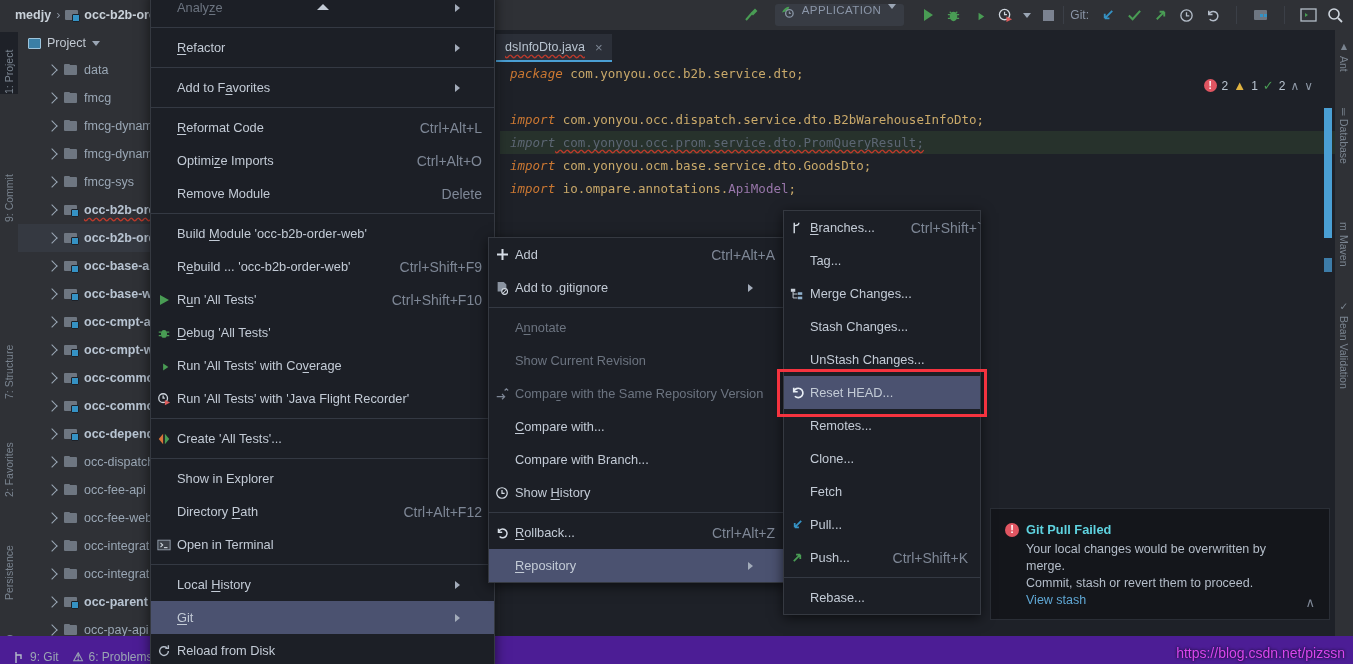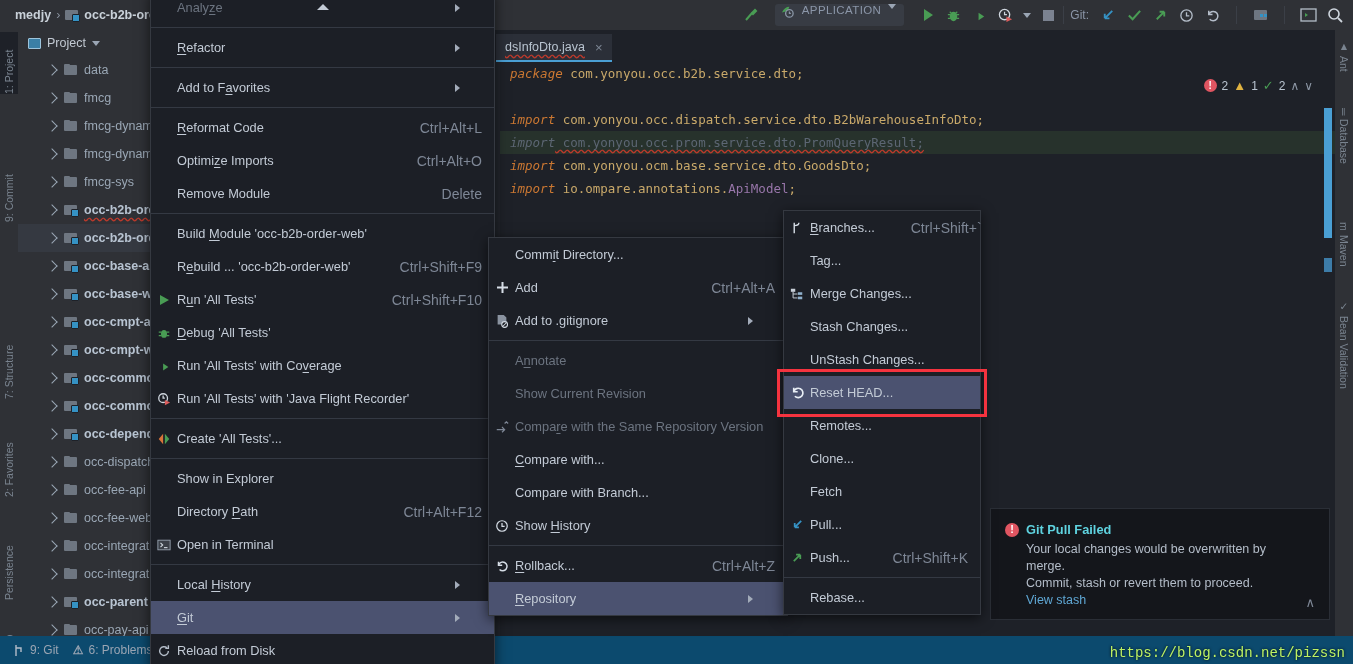--- a/index.html
+++ b/index.html
@@ -174,30 +174,30 @@
   }
   .notif-title { color: #5fd3e0; font-weight: bold; font-size: 12.8px; display: flex; align-items: center; gap: 7px; margin-bottom: 3px; }
   .notif-err { width: 14px; height: 14px; border-radius: 50%; background: #e05561; color: #fff;
     font-size: 11px; font-weight: bold; display: flex; align-items: center; justify-content: center; }
   .notif a { color: #5fa7d4; text-decoration: none; }
   .notif-chev { position: absolute; right: 14px; bottom: 8px; color: #7e8796; font-size: 13px; }
 
   
   .statusbar {
     position: absolute; left: 0; bottom: 0; width: 1353px; height: 28px;
-    background: #0c4a6e; display: flex; align-items: center; font-size: 12px; color: #9aa5b3;
+    background: #4c1d95; display: flex; align-items: flex-end; font-size: 12px; color: #9aa5b3;
     z-index: 20;
   }
   .sb-item { display: flex; align-items: center; gap: 5px; margin-left: 14px; white-space: nowrap; }
   .sb-right { margin-left: auto; display: flex; align-items: center; gap: 16px; padding-right: 14px; }
   .sb-badge { width: 14px; height: 14px; border-radius: 2px; background: #c0392b; color: #fff;
     font-size: 10px; display: flex; align-items: center; justify-content: center; }
   .watermark {
-    position: absolute; right: 8px; bottom: 3px; color: #bef264; font-size: 14px;
-    z-index: 60; text-shadow: 0 0 3px #000; font-family: Liberation Mono, monospace;
+    position: absolute; right: 8px; bottom: 3px; color: #d946ef; font-size: 14px;
+    z-index: 60; text-shadow: 0 0 3px #000;
   }
   .spring-leaf { width: 12px; height: 12px; background: #6db33f; border-radius: 0 12px 0 12px; }
   svg { display: block; }
 </style>
 </head>
 <body>
 
 <div id="app">
 
   <div class="toolbar">
@@ -634,23 +634,20 @@
         <span>Reload from Disk</span>
       </div>
       <div class="scroll-up" style="position: absolute; left: 0px; right: 0px; top: 8px;">
         <svg width="14" height="8" viewBox="0 0 14 8">
           <path d="M7 1 L13 7 L1 7 Z" fill="#c3cbd6"></path>
         </svg>
       </div>
     </div>
   <div class="menu" id="menu-git">
       <div class="mitem">
-        <span>Comm<span class="mnem">i</span>t Directory...</span>
-      </div>
-      <div class="mitem">
         <span class="mic">
           <svg width="13" height="13" viewBox="0 0 13 13">
             <path d="M6.5 1 v11 M1 6.5 h11" stroke="#d6dde6" stroke-width="2"></path>
           </svg>
         </span>
         <span>Add</span>
         <span class="acc">Ctrl+Alt+A</span>
       </div>
       <div class="mitem">
         <span class="mic">

